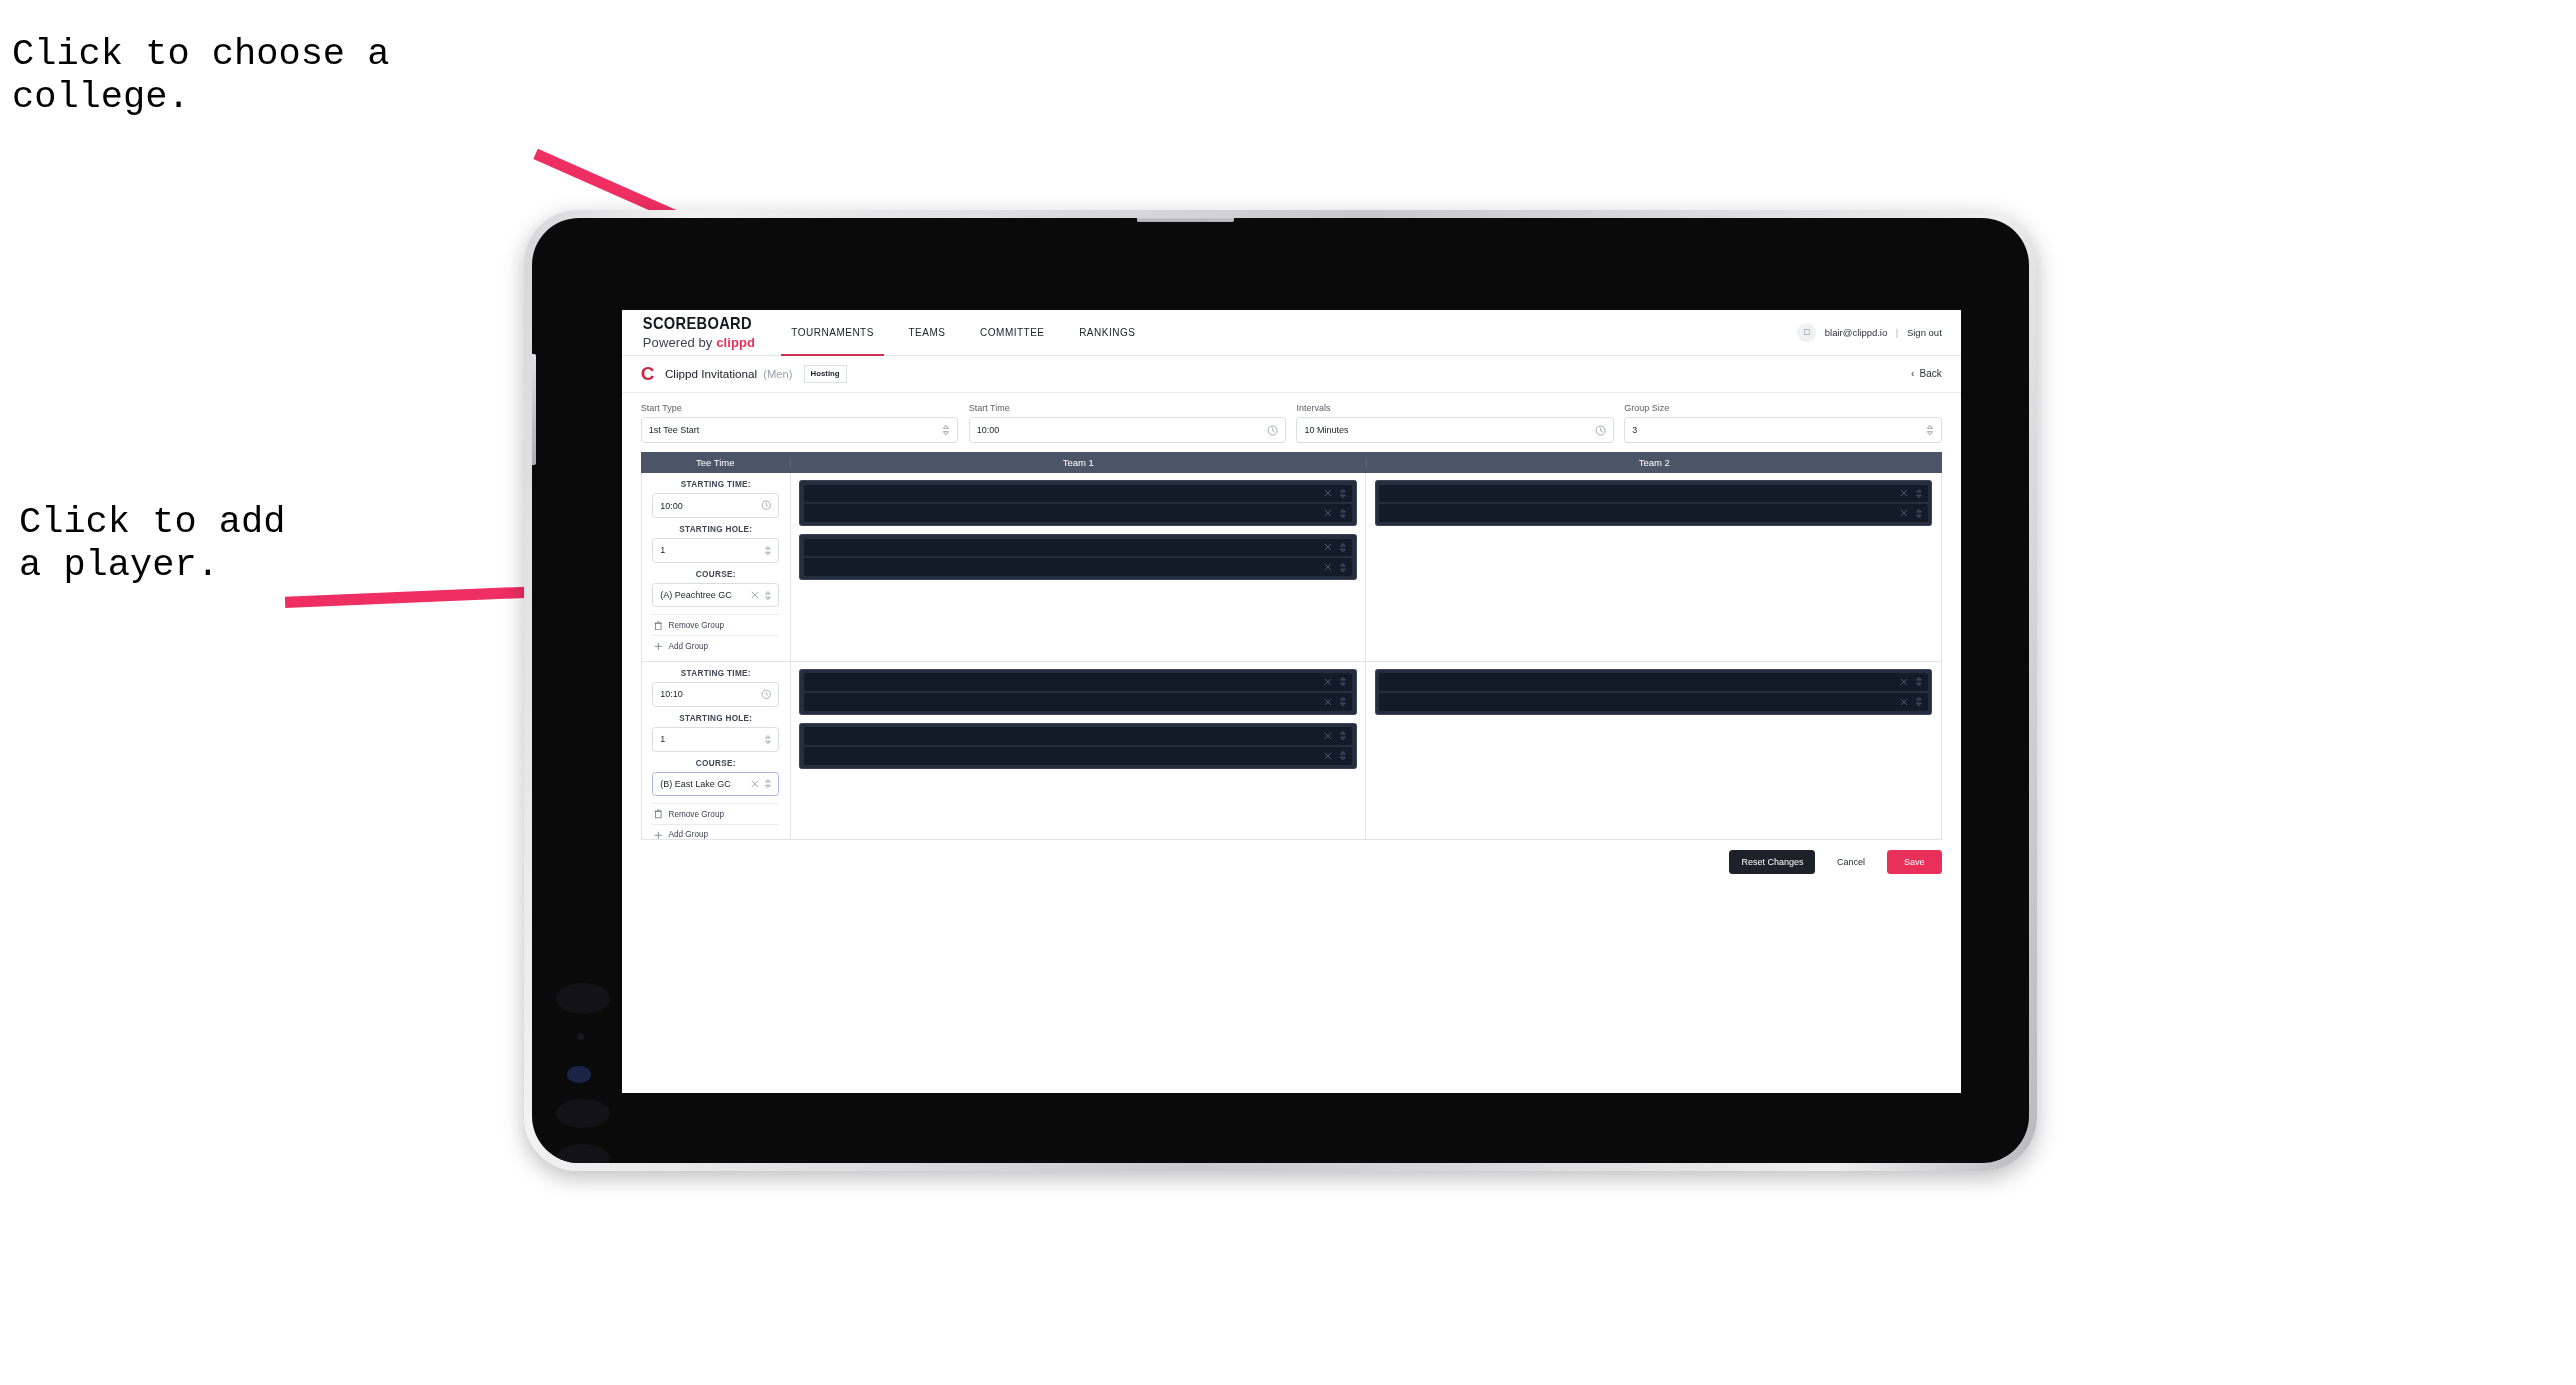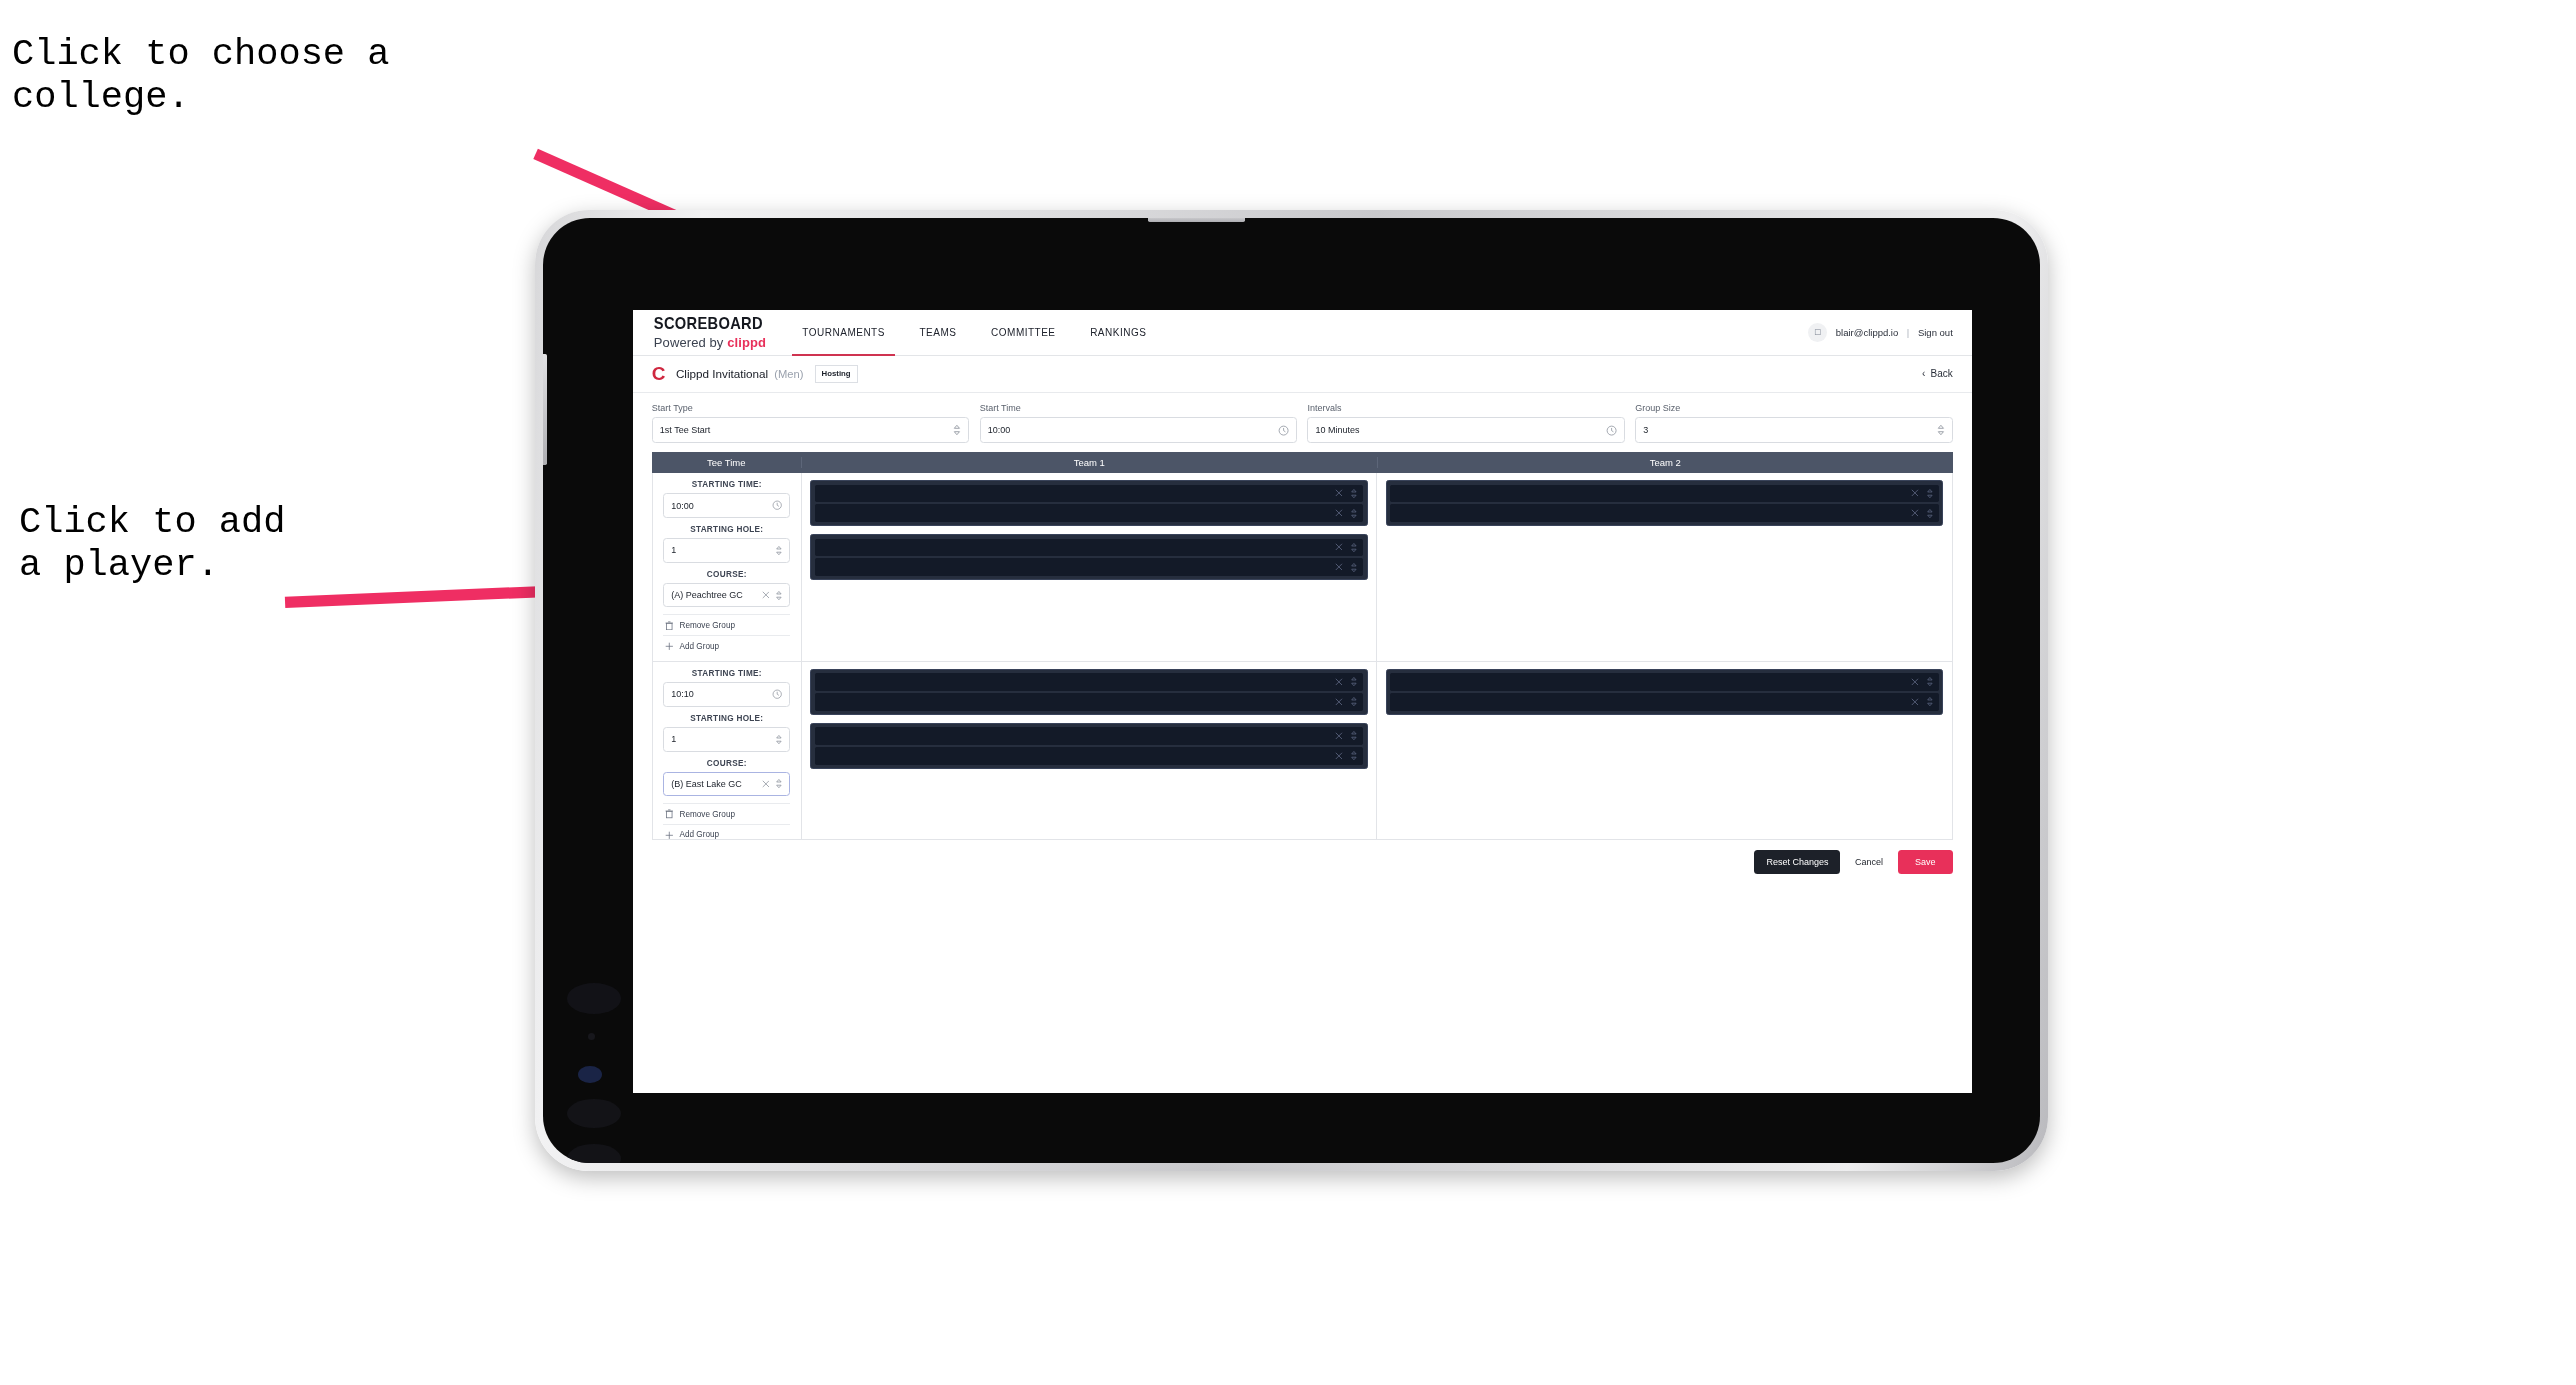--- a/index.html
+++ b/index.html
@@ -22,21 +22,21 @@
     white-space: pre-line;
   }
   #ann-college { left: 12px; top: 33px; width: 492px; }
   #ann-player  { left: 19px; top: 501px; width: 406px; }
 
   .arrow-svg { position: absolute; left: 0; top: 0; width: 2576px; height: 1386px; pointer-events: none; }
 
   
   #tablet {
     position: absolute;
-    left: 535px; top: 210px;
+    left: 524px; top: 210px;
     width: 1513px; height: 961px;
     border-radius: 54px;
     background: linear-gradient(100deg,#d7d7d9 0%,#f2f2f3 10%,#c9c9cc 50%,#eeeeef 88%,#b9b9bd 100%);
     box-shadow: 0 7px 22.5px rgba(0,0,0,0.26);
     padding: 7.8px;
     box-sizing: border-box;
   }
   #tablet-bezel {
     width: 100%; height: 100%;
     border-radius: 47px;
@@ -226,21 +226,21 @@
   .player-row:last-child { margin-bottom: 0; }
   .player-name { flex: 1; min-width: 0; }
   .player-ic {
     color: #59637a; font-size: 8.6px; margin-left: 7px;
     display: inline-flex; align-items: center;
   }
 
   
   #footer {
     display: flex; align-items: flex-start; justify-content: flex-end;
-    gap: 6px; padding: 10.4px 19px 12px 19px;
+    gap: 13px; padding: 10.4px 19px 12px 19px;
   }
   .btn { border-radius: 3.5px; font-size: 9px; cursor: pointer; }
   #btn-reset { background: #1d2129; color: #fff; padding: 7px 12px; }
   #btn-cancel { background: transparent; color: #1d2129; padding: 7px 8.6px; }
   #btn-save { background: #e8305a; color: #fff; padding: 7px 17.3px; }
 
   svg { display: block; }
 </style>
 </head>
 <body>

